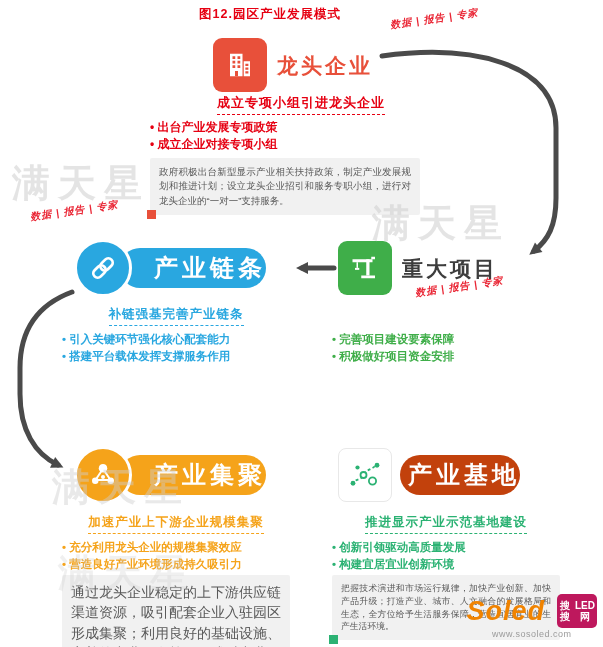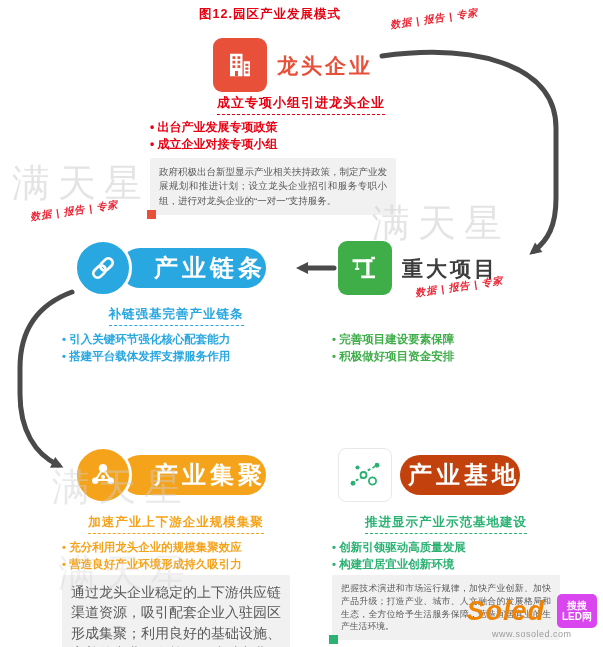--- a/index.html
+++ b/index.html
@@ -30,31 +30,31 @@
 
   .c-red{color:#e60012}
   .c-redorange{color:#e8503a}
   .c-blue{color:#29a7e0}
   .c-green{color:#3fae49}
   .c-dark{color:#3d3d3d}
   .c-orange{color:#f5a31a}
   .c-teal{color:#2bb273}
 
   
-  .wm{font-size:38px;font-weight:normal;letter-spacing:8px;color:#cfcfcf;opacity:.55;z-index:5;pointer-events:none;white-space:nowrap}
+  .wm{font-size:38px;font-weight:bold;letter-spacing:8px;color:#cfcfcf;opacity:.55;z-index:5;pointer-events:none;white-space:nowrap}
   .wm-red{font-size:10px;font-weight:bold;font-style:italic;color:#e60012;opacity:.85;letter-spacing:1px;transform:rotate(-8deg);z-index:5;pointer-events:none;white-space:nowrap}
 
   
   .arrows{left:0;top:0;z-index:1;pointer-events:none}
 
   
   .logo{right:6px;bottom:8px;z-index:6;text-align:center}
   .logo-row{display:flex;align-items:center;gap:12px;justify-content:space-between}
   .logo-name{font-size:27px;font-weight:bold;font-style:italic;color:#f08300;letter-spacing:1px}
-  .logo-badge{width:40px;height:34px;background:#d946ef;border-radius:5px;color:#fff;display:flex;flex-direction:column;align-items:center;justify-content:center;font-weight:bold;line-height:1.1}
+  .logo-badge{width:40px;height:34px;background:#be185d;border-radius:5px;color:#fff;display:flex;flex-direction:row;align-items:center;justify-content:center;font-weight:bold;line-height:1.1}
   .logo-badge span{font-size:10px}
   .logo-url{font-size:9px;color:#9b9b9b;margin-top:1px;letter-spacing:.5px}
 </style>
 </head>
 <body>
 
 <div class="stage">
 
   <div class="abs title">图12.园区产业发展模式</div>
 
@@ -89,21 +89,21 @@
   </div>
   <div class="abs node-label c-redorange" style="left:277px;top:52px">龙头企业</div>
 
   <div class="abs sec-header" style="left:150px;top:94px;width:302px;font-size:13px">
     <span class="c-red">成立专项小组引进龙头企业</span>
   </div>
   <div class="abs bullets c-red" style="left:150px;top:119px;width:302px;font-size:12px;line-height:19px">
     <span class="bullet">出台产业发展专项政策</span>
     <span class="bullet">成立企业对接专项小组</span>
   </div>
-  <div class="abs graybox" style="left:150px;top:158px;width:246px;font-size:9.5px">
+  <div class="abs graybox" style="left:150px;top:158px;width:270px;font-size:9.5px">
     <span>政府积极出台新型显示产业相关扶持政策，制定产业发展规划和推进计划；设立龙头企业招引和服务专职小组，进行对龙头企业的“一对一”支持服务。</span>
     <i class="corner" style="background:#e8503a"></i>
   </div>
 
   <div class="abs pill" style="left:120px;top:248px;width:146px;background:#29a7e0">
     <span>产业链条</span>
   </div>
   <div class="abs icon-tile tile-ci" style="left:74px;top:239px;background:#29a7e0">
     <svg width="30" height="30" viewBox="0 0 24 24">
       <g transform="rotate(-45 12 12)" fill="none" stroke="#fff" stroke-width="2.2">

